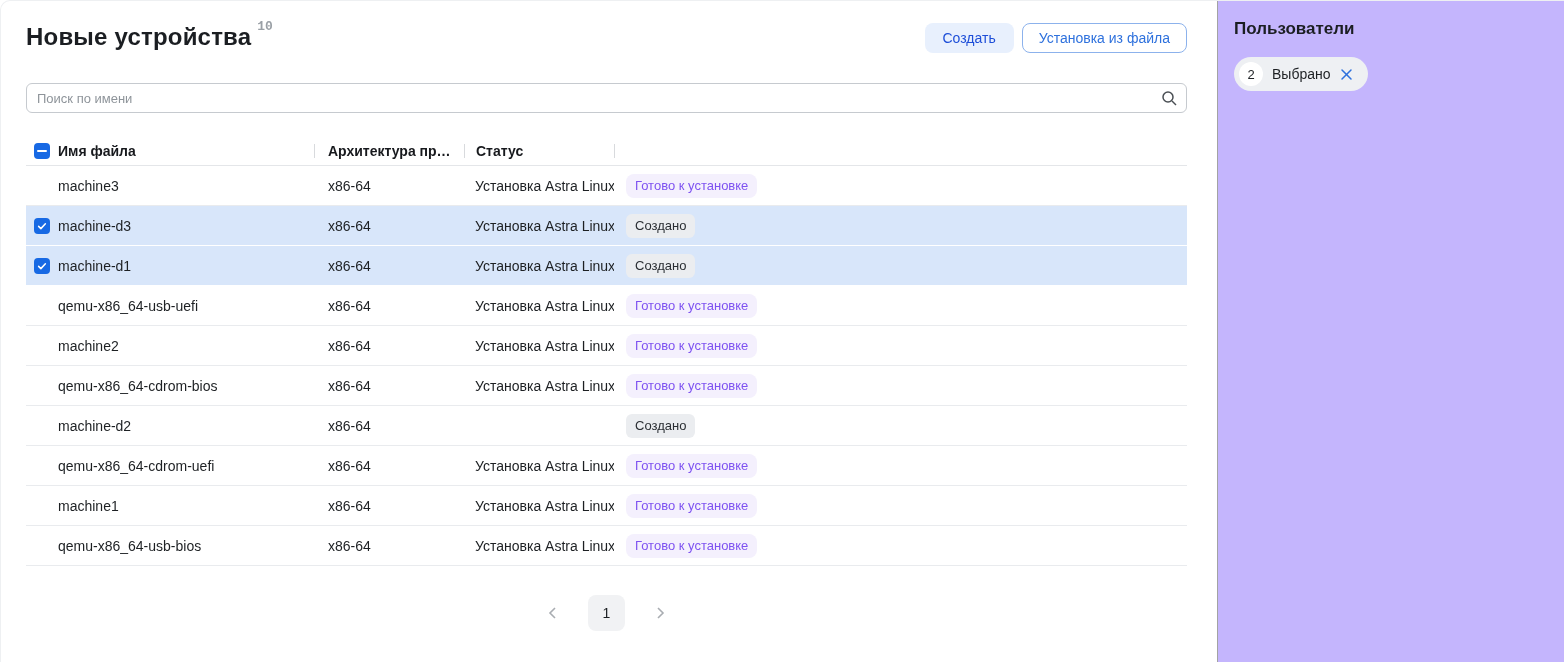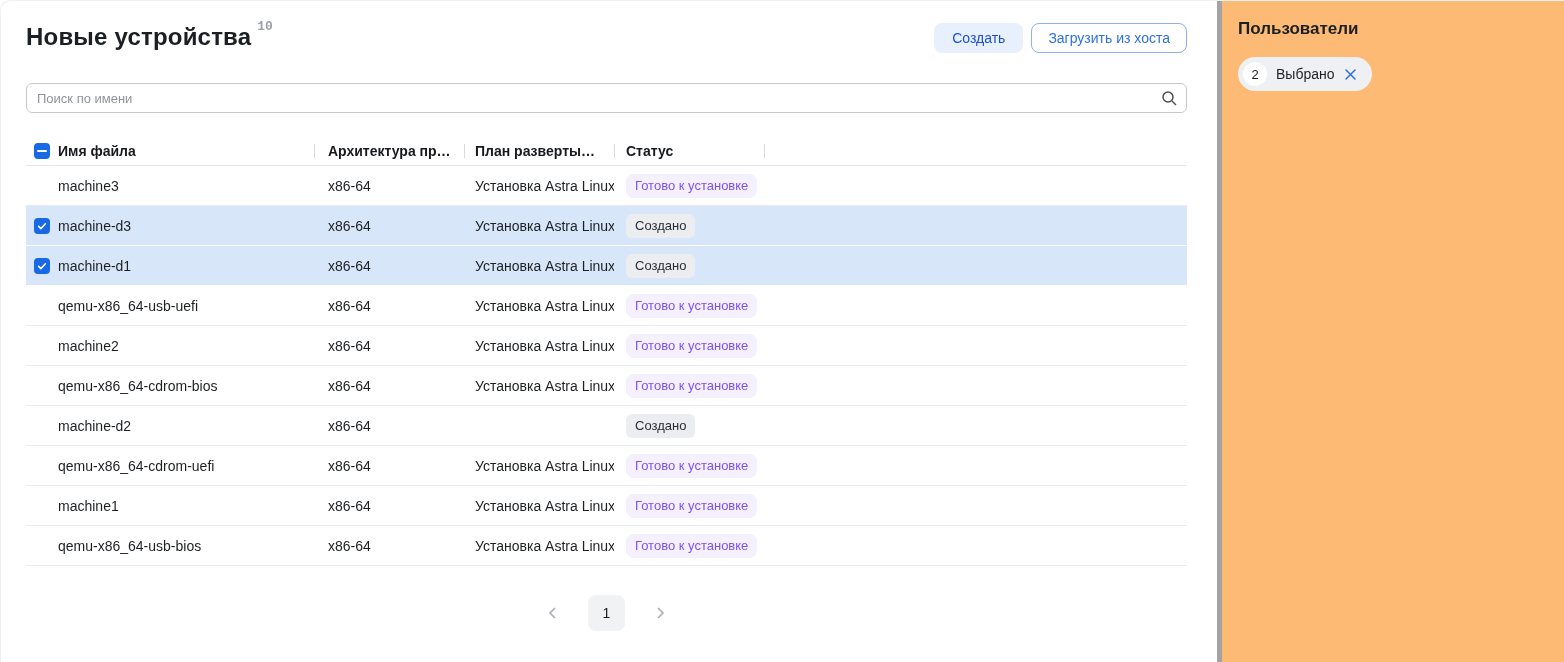--- a/index.html
+++ b/index.html
@@ -54,21 +54,21 @@
   .badge.created { color:#2a2e33; background:#ebedf0; }
 
   
   .pagination { position:absolute; left:25px; top:594px; width:1161px; height:36px;
     display:flex; align-items:center; justify-content:center; gap:26px; }
   .page-arrow { width:18px; height:18px; display:flex; align-items:center; justify-content:center; cursor:pointer; }
   .page-box { width:37px; height:36px; background:#f1f2f4; border-radius:8px; font-size:14px; color:#1d2023;
     display:flex; align-items:center; justify-content:center; cursor:pointer; }
 
   
-  .panel { position:absolute; left:1216px; top:0; width:348px; height:662px; border-left:5px solid #a3a3a3; background:#fdba74; }
+  .panel { position:absolute; left:1216px; top:0; width:348px; height:662px; border-left:1px solid #a3a3a3; background:#c4b5fd; }
   .panel-title { position:absolute; left:16px; top:18px; font-size:17px; font-weight:bold; color:#1b1e22; }
   .chip { position:absolute; left:16px; top:56px; display:inline-flex; align-items:center;
     background:#eef0f3; border-radius:18px; padding:5px 14px 5px 5px; gap:9px; }
   .chip-count { width:24px; height:24px; border-radius:50%; background:#fff; font-size:13px; color:#1d2023;
     display:flex; align-items:center; justify-content:center; }
   .chip-label { font-size:14px; color:#1d2023; }
   .chip-close { width:14px; height:14px; cursor:pointer; display:flex; align-items:center; }
 </style>
 </head>
 <body>
@@ -76,21 +76,21 @@
 <div class="page">
 
   <div class="main">
 
     <div class="header-row">
       <div>
         <span class="page-title">Новые устройства</span><span class="title-count">10</span>
       </div>
       <div class="header-spacer"></div>
       <button class="btn btn-create">Создать</button>
-      <button class="btn btn-upload">Загрузить из хоста</button>
+      <button class="btn btn-upload">Установка из файла</button>
     </div>
 
     <div class="search-wrap">
       <input class="search-input" type="text" placeholder="Поиск по имени" style="">
       <svg class="search-icon" viewBox="0 0 16 16" fill="none" stroke="#4a4f54" stroke-width="1.5">
         <circle cx="7" cy="7" r="5"></circle>
           <line x1="11" y1="11" x2="15" y2="15"></line>
       </svg>
     </div>
 
@@ -98,21 +98,20 @@
       <div class="thead">
         <div class="col-name">
           <span class="checkbox">
             <svg width="10" height="10" viewBox="0 0 10 10">
                 <line x1="1" y1="5" x2="9" y2="5" stroke="#fff" stroke-width="2" stroke-linecap="round"></line>
               </svg>
           </span>
           <span>Имя файла</span>
         </div>
         <div class="col-arch sep">Архитектура пр…</div>
-        <div class="col-plan sep">План разверты…</div>
         <div class="col-status sep">Статус</div>
         <div class="col-fill sep"></div>
       </div>
       <div>
           <div class="row">
         <div class="col-name">
           
           <span>machine3</span>
         </div>
         <div class="col-arch">x86-64</div>

